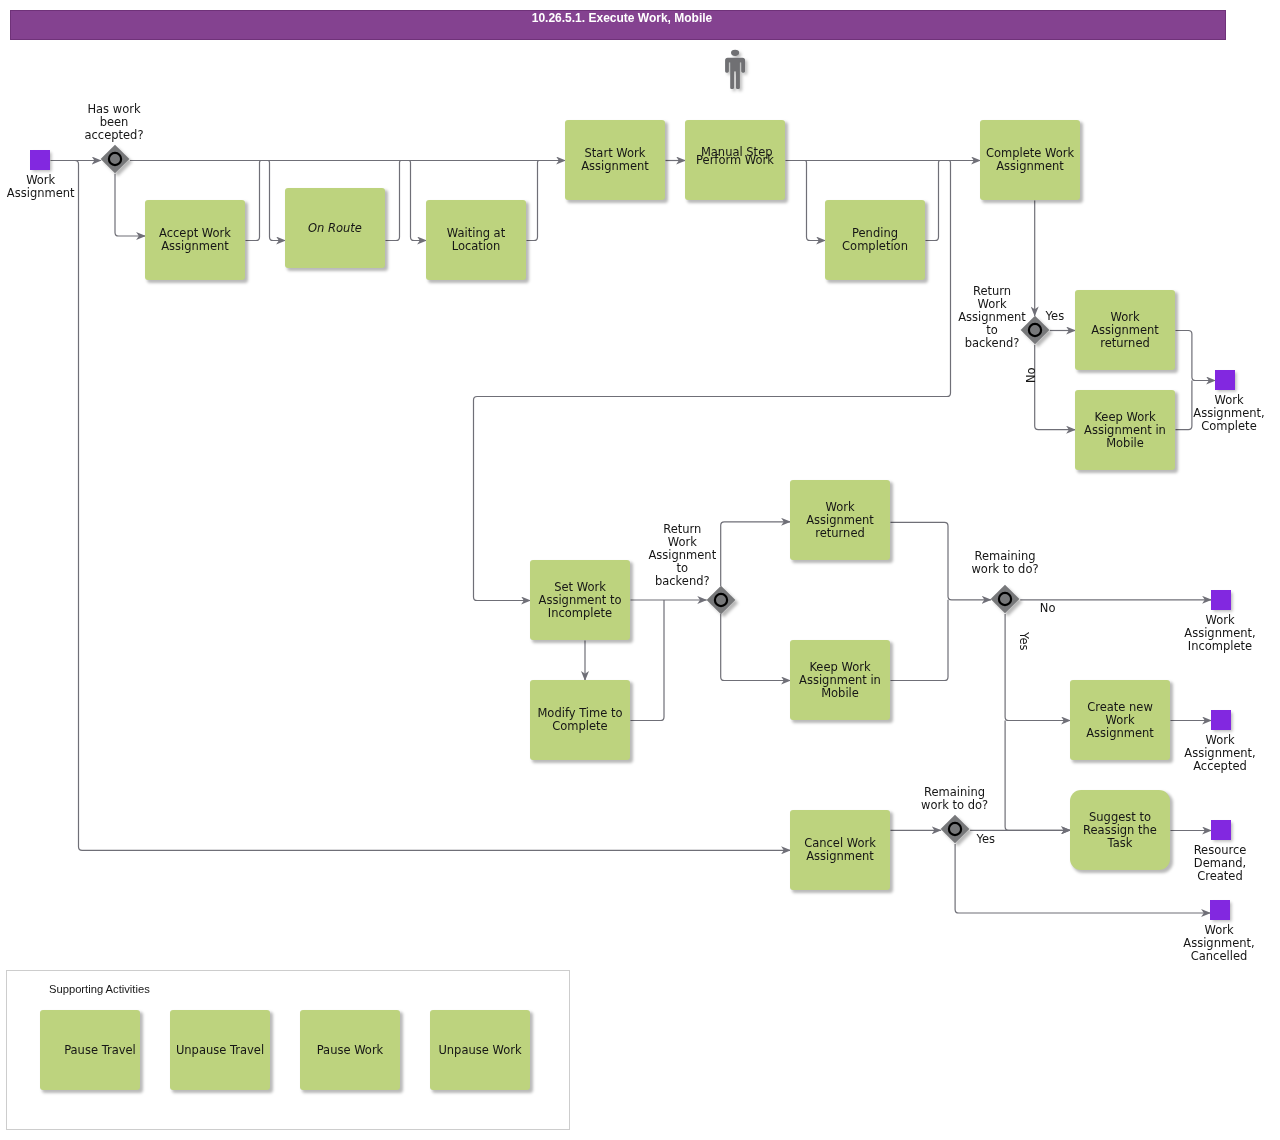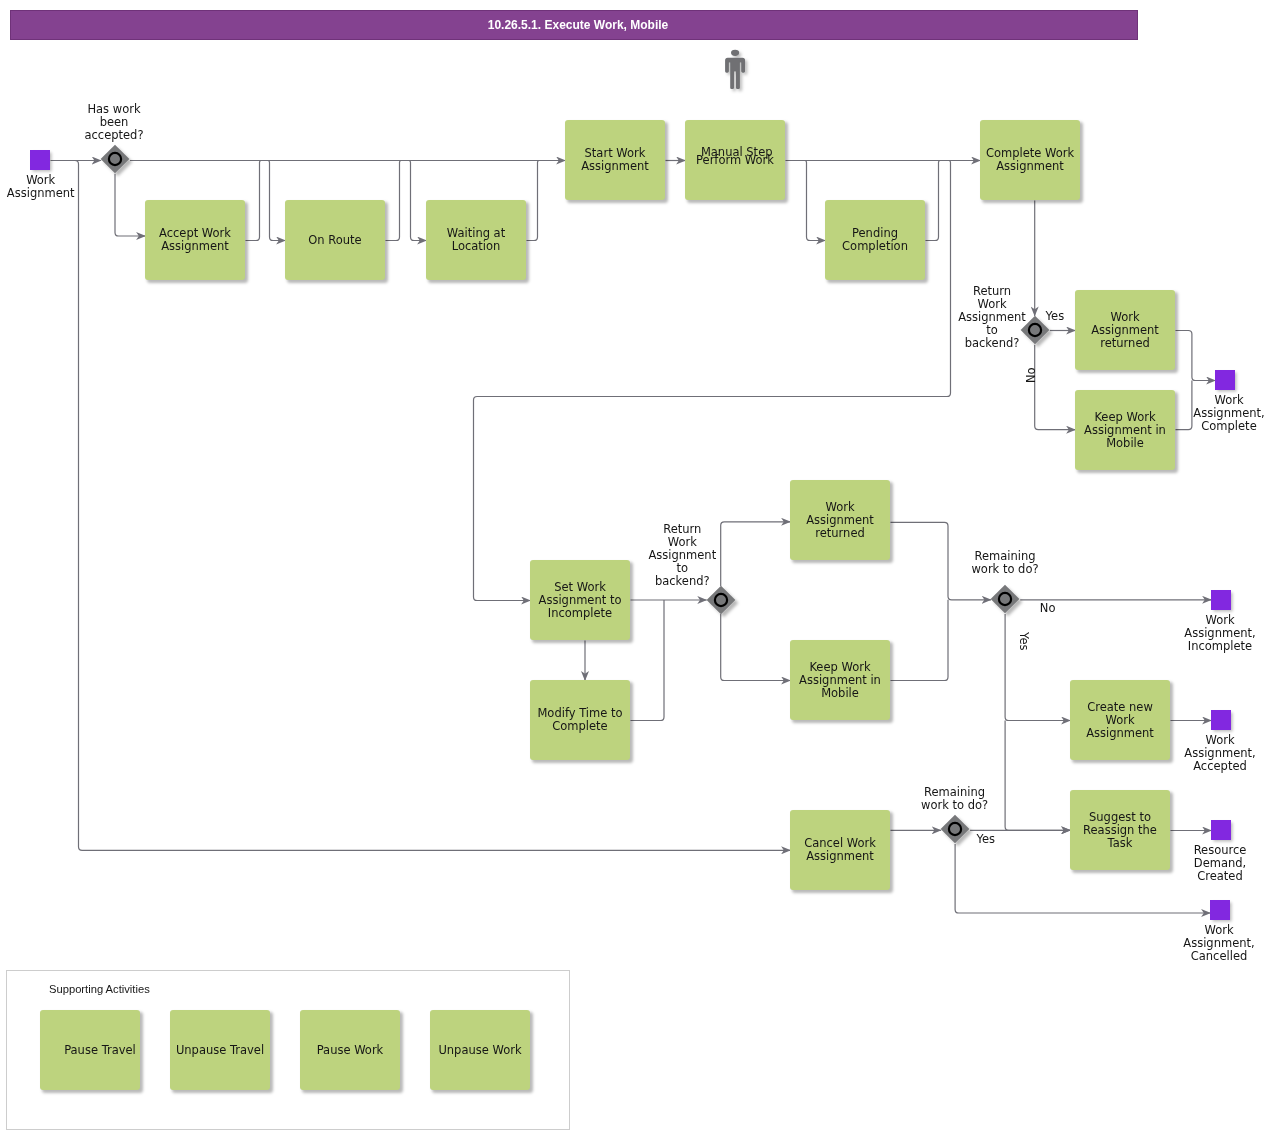--- a/index.html
+++ b/index.html
@@ -1,23 +1,23 @@
 <!DOCTYPE html>
 <html><head>
 <meta charset="utf-8">
 <title>10.26.5.1. Execute Work, Mobile</title>
 <style>
   html,body{margin:0;padding:0;background:#ffffff;}
   body{width:1280px;height:1140px;overflow:hidden;
        font-family:"DejaVu Sans",sans-serif;
        -webkit-font-smoothing:antialiased;}
   #page{position:relative;width:1280px;height:1140px;}
-  #titlebar{position:absolute;left:10px;top:10px;width:1128px;height:30px;
+  #titlebar{position:absolute;left:10px;top:10px;width:1216px;height:30px;
     background:#844290;border:1px solid #6f3279;box-sizing:border-box;
-    display:flex;align-items:center;justify-content:center;padding-left:8px;}
+    display:flex;align-items:flex-start;justify-content:center;padding-left:8px;}
   #titlebar .t{font-family:"Liberation Sans",sans-serif;font-weight:bold;
     font-size:12px;color:#ffffff;}
   svg#wires{position:absolute;left:0;top:0;width:1280px;height:1140px;}
   #nodes{position:absolute;left:0;top:0;width:1280px;height:1140px;}
   .task{position:absolute;width:100px;height:80px;box-sizing:border-box;
     background:#bdd37e;border-radius:3px;display:flex;align-items:center;
     justify-content:center;text-align:center;
     box-shadow:2.2px 2.2px 3px rgba(0,0,0,0.28);}
   .task .lbl{display:block;font-size:11.5px;line-height:13px;color:#161616;
     white-space:pre-line;}
@@ -90,21 +90,21 @@
   </svg>
 
   <div id="nodes">
     <div id="legend">
       <div class="ltitle">Supporting Activities</div>
     </div>
     <div class="task" id="t-accept" style="left:145px;top:200px;">
         <span class="lbl">Accept Work
 Assignment</span>
       </div>
-    <div class="task" id="t-onroute" style="left:285px;top:200px;">
+    <div class="task" id="t-onroute" style="left:285px;top:188px;font-style:italic;">
         <span class="lbl">On Route</span>
       </div>
     <div class="task" id="t-waiting" style="left:426px;top:200px;">
         <span class="lbl">Waiting at
 Location</span>
       </div>
     <div class="task" id="t-start" style="left:565px;top:120px;">
         <span class="lbl">Start Work
 Assignment</span>
       </div>
@@ -150,21 +150,21 @@
       </div>
     <div class="task" id="t-cancel" style="left:790px;top:810px;">
         <span class="lbl">Cancel Work
 Assignment</span>
       </div>
     <div class="task" id="t-createnew" style="left:1070px;top:680px;">
         <span class="lbl">Create new
 Work
 Assignment</span>
       </div>
-    <div class="task" id="t-suggest" style="left:1070px;top:790px;">
+    <div class="task" id="t-suggest" style="left:1070px;top:790px;border-radius:11px;">
         <span class="lbl">Suggest to
 Reassign the
 Task</span>
       </div>
 
     <div class="task" id="sa-pause-travel" style="left:40px;top:1010px;padding-left:20px;">
         <span class="lbl">Pause Travel</span>
       </div>
     <div class="task" id="sa-unpause-travel" style="left:170px;top:1010px;">
         <span class="lbl">Unpause Travel</span>

